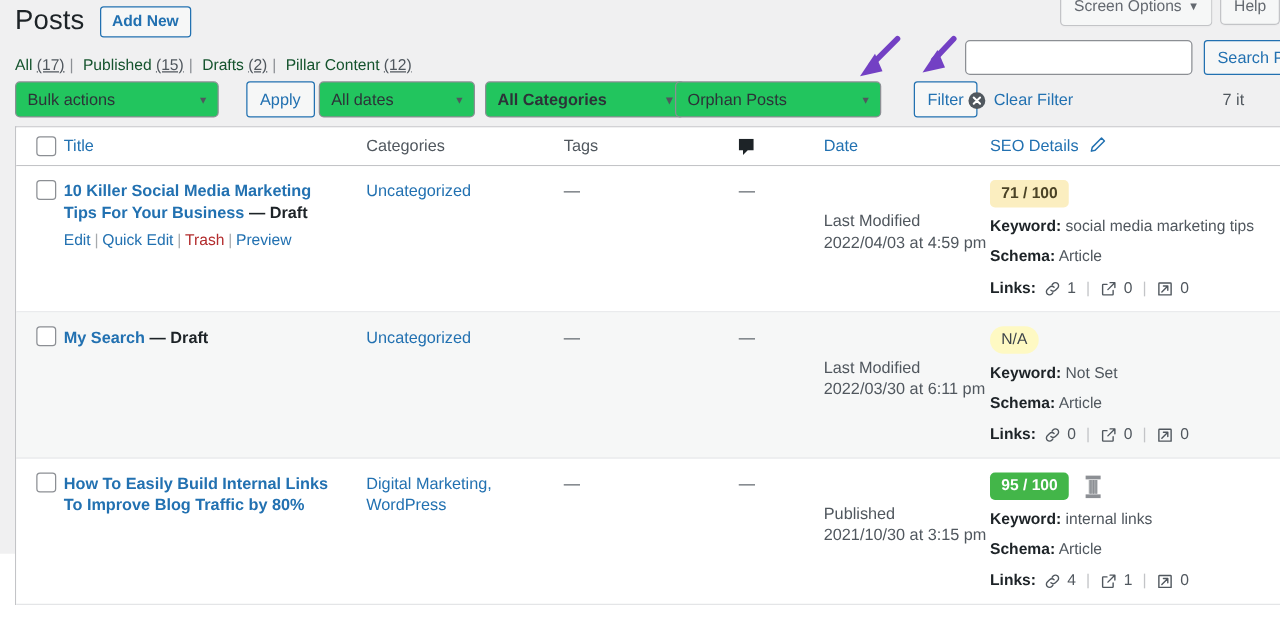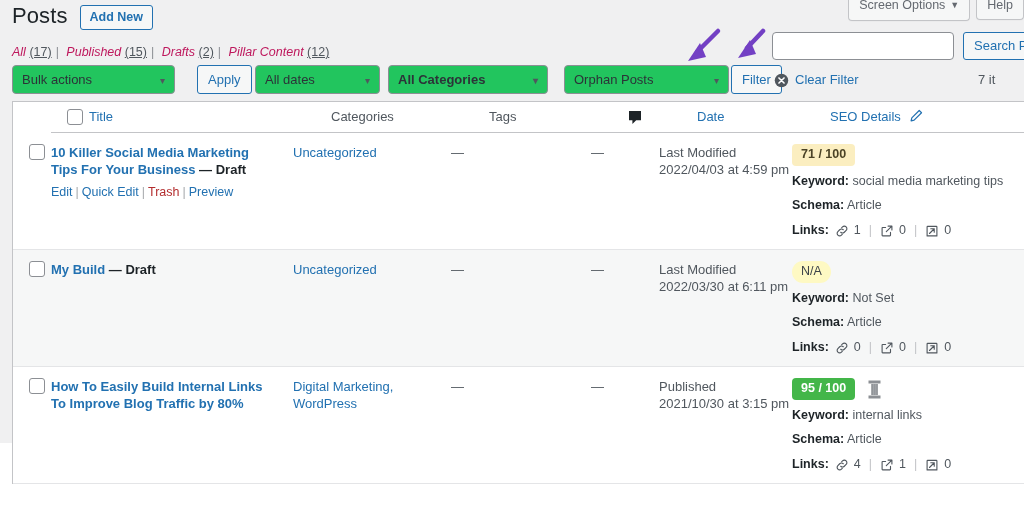--- a/index.html
+++ b/index.html
@@ -86,23 +86,22 @@
   
   .status-links {
     position: absolute;
     left: 12px; top: 44px;
     font-size: 12.5px;
     color: #50575e;
     line-height: 16px;
     white-space: nowrap;
   }
   .status-links a {
-    color: #be185d;
+    color: #14532d;
     text-decoration: none;
-    font-style: italic;
   }
   .status-links .count { color: #50575e; text-decoration: underline; }
   .status-links .sep { color: #8c8f94; margin: 0 4px; }
 
   
   .tablenav {
     position: absolute;
     left: 12px; top: 65px;
     right: 0;
     height: 30px;
@@ -137,21 +136,21 @@
     color: #2271b1;
     font-size: 13px;
     line-height: 27px;
     padding: 0 10px;
     white-space: nowrap;
   }
   #bulk-actions { left: 0; width: 163px; }
   #apply-button { left: 185px; }
   #dates-filter  { left: 243px; width: 125px; }
   #cats-filter   { left: 376px; width: 160px; font-weight: bold; }
-  #orphan-filter { left: 552px; width: 165px; }
+  #orphan-filter { left: 528px; width: 165px; }
   #filter-button { left: 719px; }
 
   .clear-filter {
     position: absolute;
     left: 774px; top: 71px;
     display: flex;
     align-items: center;
     gap: 6px;
     font-size: 13px;
     color: #2271b1;
@@ -212,21 +211,20 @@
     border: 1px solid #c3c4c7;
     border-right: none;
     border-bottom: none;
   }
   .thead-row {
     display: flex;
     align-items: center;
     height: 31px;
     border-bottom: 1px solid #c3c4c7;
     background: #ffffff;
-    margin-left: 38px;
   }
   .col-cb     { width: 38px; padding-left: 16px; flex: none; }
   .col-title  { width: 242px; flex: none; }
   .col-cats   { width: 158px; flex: none; }
   .col-tags   { width: 140px; flex: none; }
   .col-comm   { width: 68px; flex: none; }
   .col-date   { width: 133px; flex: none; }
   .col-seo    { flex: 1 1 auto; }
 
   .th {
@@ -292,21 +290,21 @@
   .cell-dash {
     font-size: 13px;
     color: #50575e;
     line-height: 17px;
   }
   .cell-date {
     font-size: 13px;
     color: #50575e;
     line-height: 17px;
   }
-  .cell-date .dstate { display: block; }
+  .cell-date .dstate { display: block; margin-top: 24px; }
   .cell-date .dval   { display: block; }
 
   
   .seo-top {
     display: flex;
     align-items: center;
     gap: 12px;
     min-height: 22px;
   }
   .score-badge {
@@ -494,21 +492,21 @@
         </div>
       </div>
     </div>
 
     <div class="trow alt">
       <div class="col-cb">
         <span class="cb-box"></span>
       </div>
       <div class="col-title">
         <div class="post-title">
-          <span>My Build</span>
+          <span>My Search</span>
           <span class="state">— Draft</span>
         </div>
       </div>
       <div class="col-cats cell-cats">Uncategorized</div>
       <div class="col-tags cell-dash">—</div>
       <div class="col-comm cell-dash">—</div>
       <div class="col-date cell-date">
         <span class="dstate">Last Modified</span>
         <span class="dval">2022/03/30 at 6:11 pm</span>
       </div>

